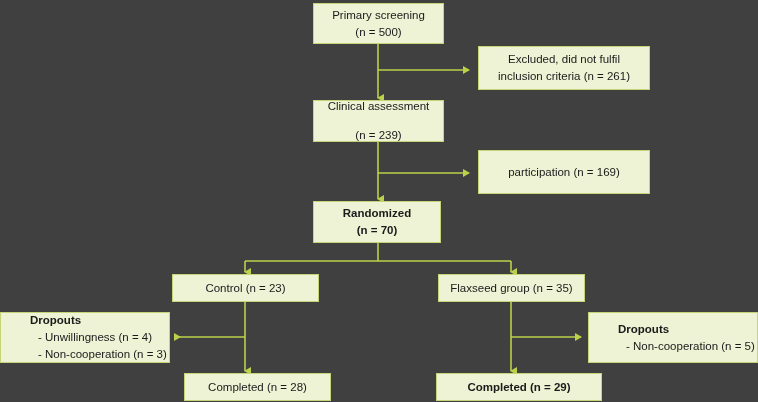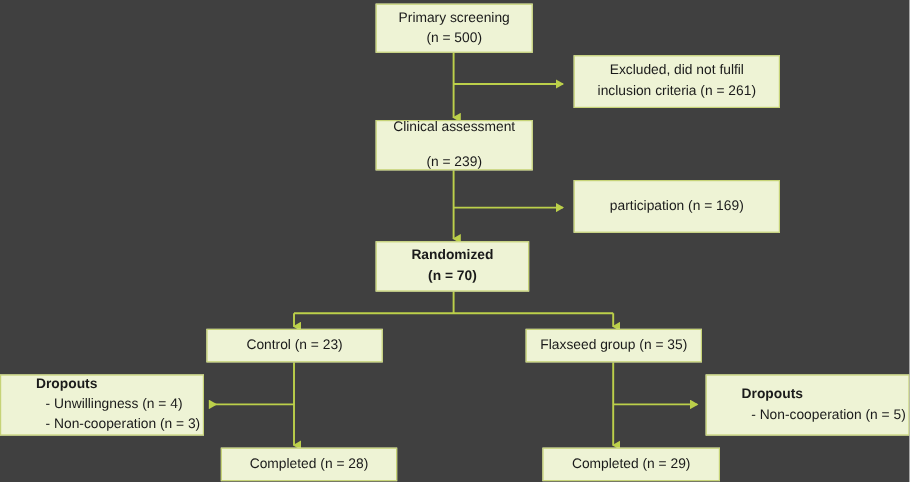--- a/index.html
+++ b/index.html
@@ -133,17 +133,17 @@
 
   <div class="node left-align" style="left:588px; top:312px; width:170px; height:51px;">
     <span class="line title-bold">Dropouts</span>
     <span class="line indent">- Non-cooperation (n = 5)</span>
   </div>
 
   <div class="node" style="left:184px; top:373px; width:147px; height:28px;">
     <span class="line">Completed (n = 28)</span>
   </div>
 
-  <div class="node" style="left:452px; top:373px; width:148px; height:28px;">
+  <div class="node" style="left:436px; top:373px; width:166px; height:28px;font-weight:bold;">
     <span class="line">Completed (n = 29)</span>
   </div>
 
 </div>
 
 </body></html>

